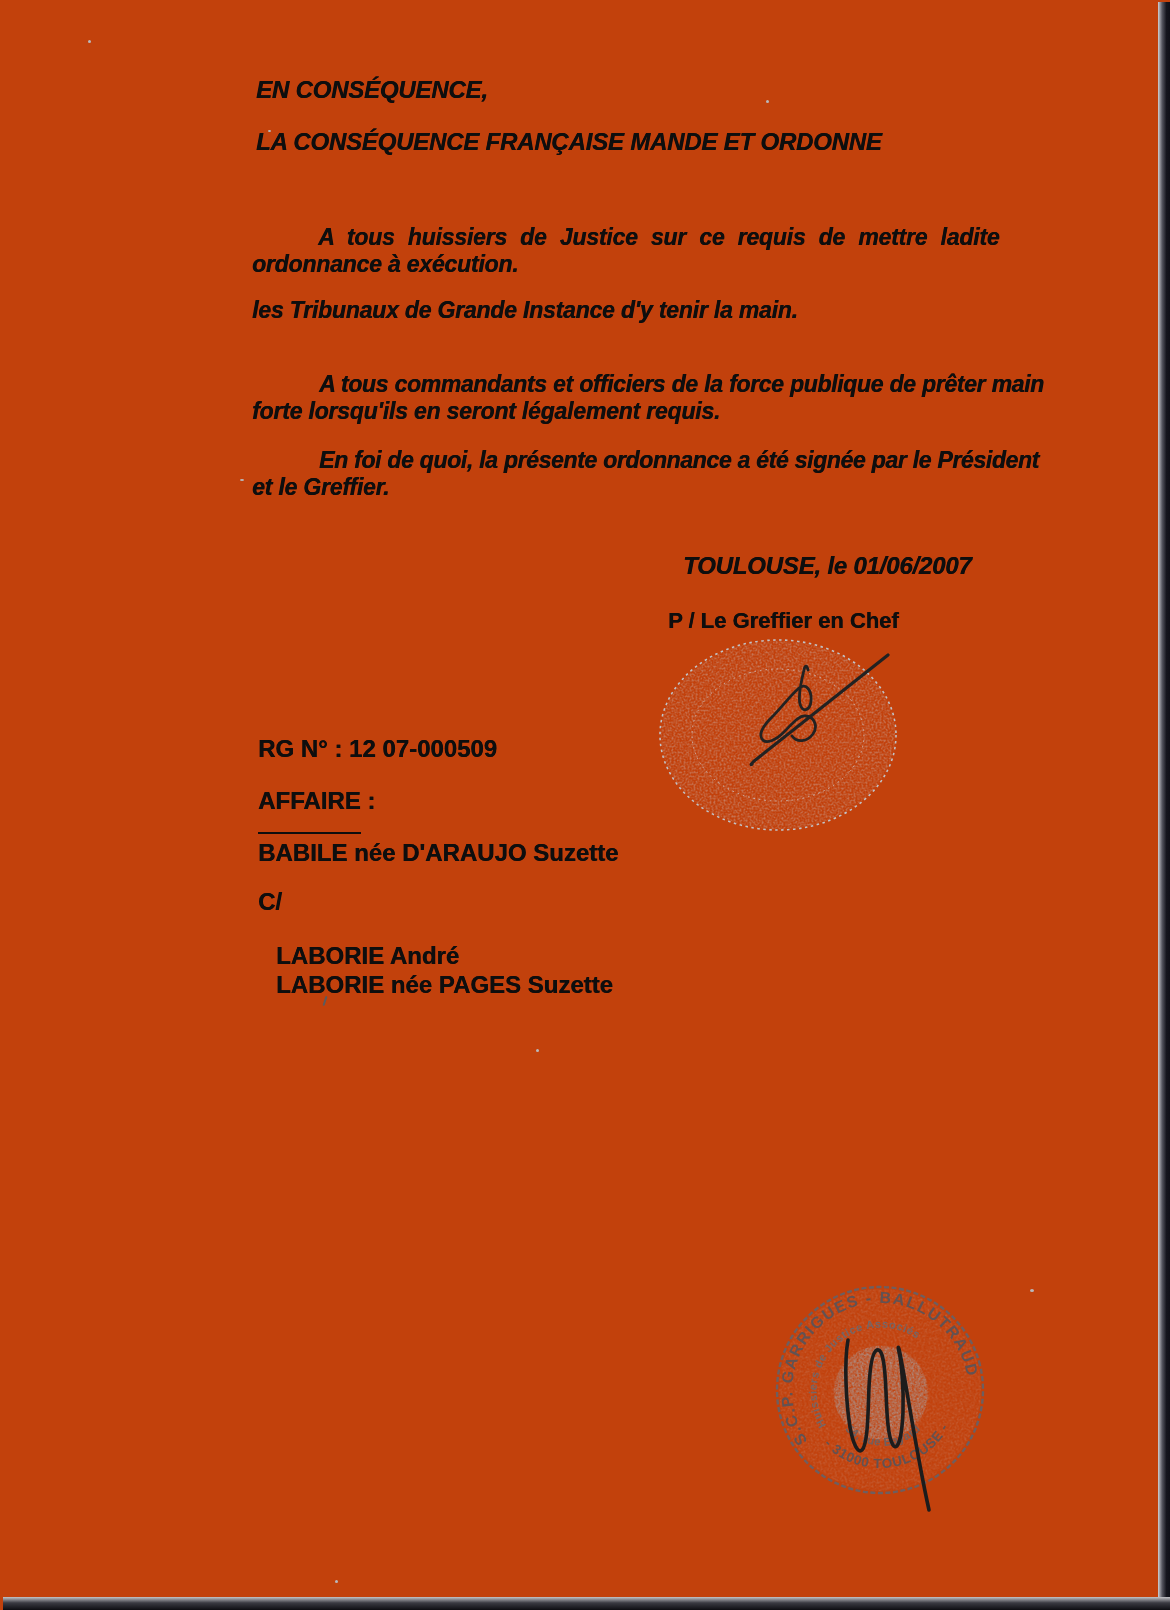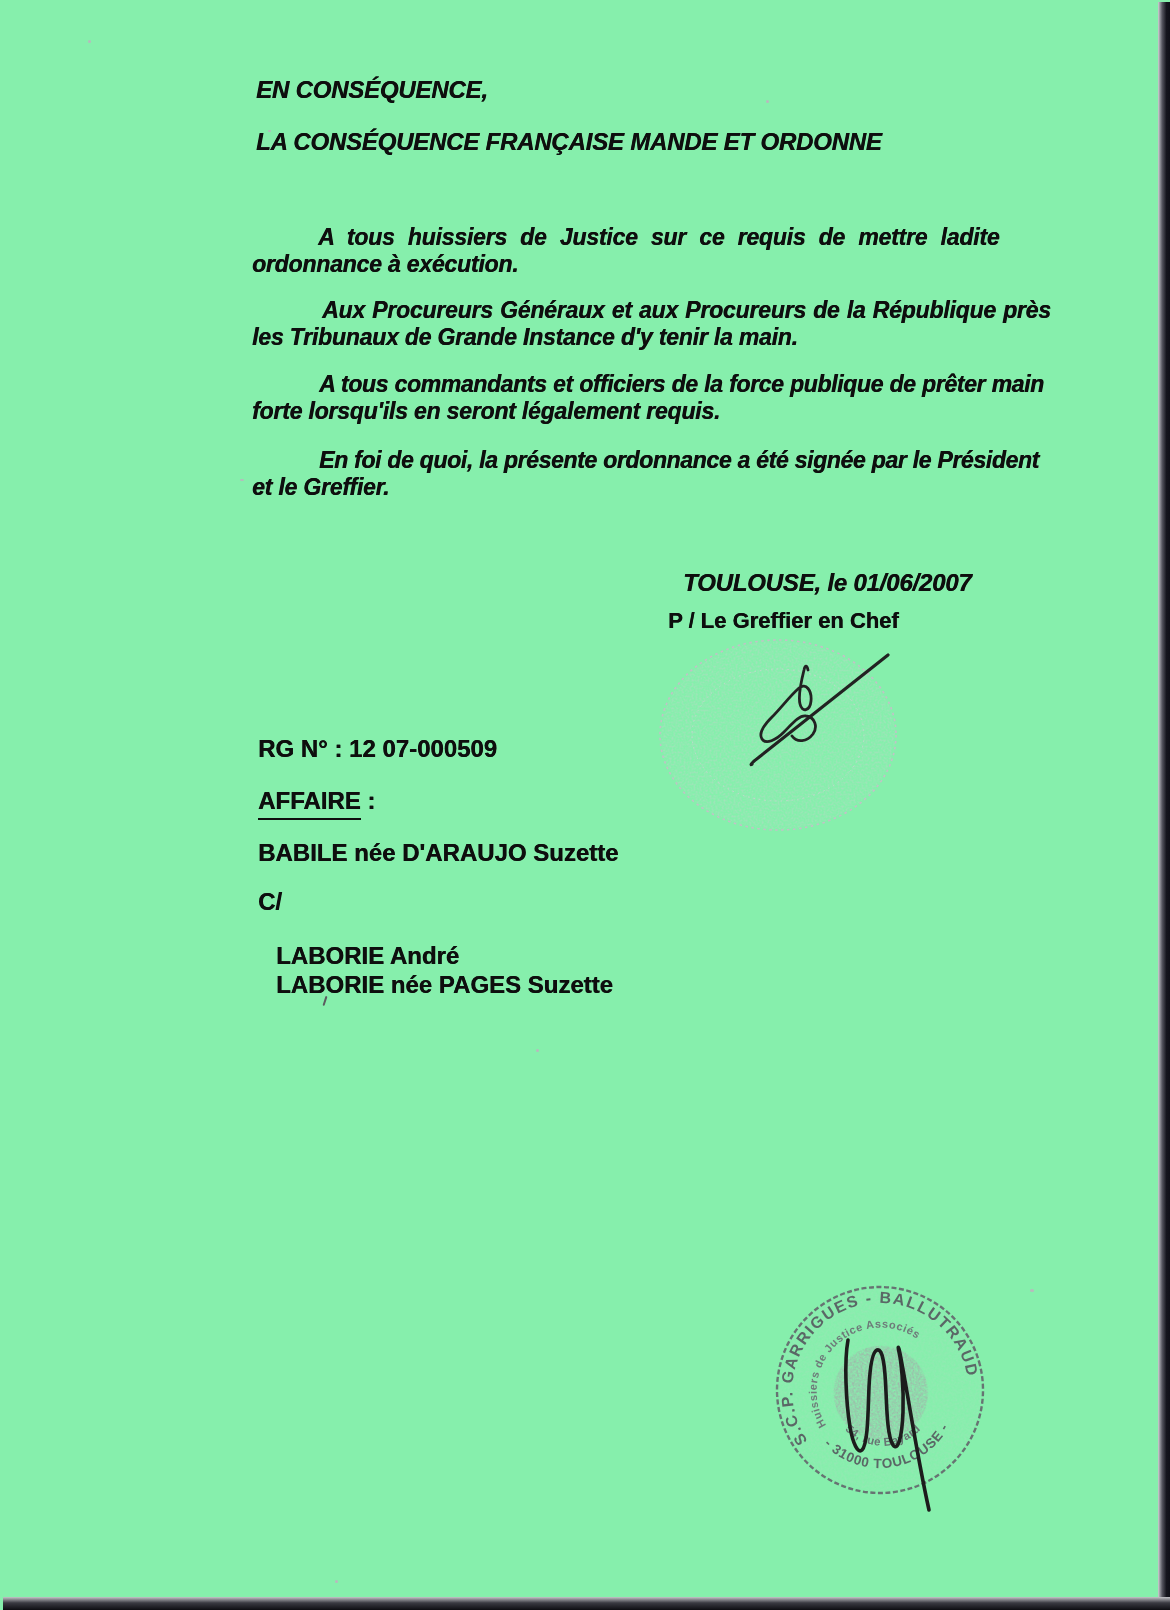--- a/index.html
+++ b/index.html
@@ -1,40 +1,40 @@
 <!DOCTYPE html>
 <html><head>
 <meta charset="utf-8">
 <style>
   html,body{margin:0;padding:0;background:#ffffff;}
   #page{
     position:relative;
     width:1170px;height:1610px;
-    background:#86efac;
+    background:#c2410c;
     overflow:hidden;
     font-family:"Liberation Sans", sans-serif;
     color:#0e0e0e;
   }
   .abs{position:absolute;}
   .bi{font-weight:700;font-style:italic;letter-spacing:-0.2px;text-shadow:0.4px 0 0 currentColor;}
   .b {font-weight:700;font-style:normal;text-shadow:0.4px 0 0 currentColor;}
   .h1{left:256px;top:76px;font-size:24px;}
   .h2{left:256px;top:128px;font-size:24px;}
   .para{left:252px;width:728px;font-size:23px;line-height:27px;}
   .p1{top:224px;} .p2{top:297px;} .p3{top:371px;} .p4{top:447px;}
   .ln{white-space:nowrap;}
   .ind1{text-indent:66px;word-spacing:7px;text-align:right;}
   .ind2{text-indent:70px;word-spacing:1px;}
   .ind3{text-indent:67px;word-spacing:0.4px;letter-spacing:-0.35px;}
   .ind4{text-indent:67px;word-spacing:0.2px;letter-spacing:-0.35px;}
-  .dateline{left:683px;top:552px;font-size:24px;margin-top:17px;}
+  .dateline{left:683px;top:552px;font-size:24px;}
   .greffier{left:668px;top:608px;font-size:22px;}
   .rg{left:258px;top:735px;font-size:24px;}
   .affaire{left:258px;top:787px;font-size:24px;}
-  .affaire .u{border-bottom:2.5px solid #0e0e0e;padding-bottom:4px;}
+  .affaire .u{border-bottom:2.5px solid #0e0e0e;padding-bottom:18px;}
   .plaintiff{left:258px;top:839px;font-size:24px;}
   .versus{left:258px;top:888px;font-size:24px;}
   .defendants{left:276px;top:941px;font-size:24px;line-height:29px;}
   .speck{position:absolute;border-radius:50%;background:#b9b9bd;}
   .tickmark{position:absolute;left:324px;top:996px;width:2.4px;height:10px;background:#5b5b5f;transform:rotate(18deg);border-radius:1px;}
   .edge-right{position:absolute;right:0;top:2px;width:12px;height:1600px;
     background:linear-gradient(to right,#cfcfd4 0%, #55555f 35%, #15151d 70%, #101018 100%);}
   .edge-bottom{position:absolute;left:3px;bottom:0;width:1167px;height:13px;
     background:linear-gradient(to bottom,#c4c4c8 0%, #3a3a42 45%, #0d0d12 100%);}
   svg text{font-family:"Liberation Sans", sans-serif;}
@@ -60,21 +60,20 @@
   </svg>
 
   <div class="abs bi h1">EN CONSÉQUENCE,</div>
   <div class="abs bi h2">LA CONSÉQUENCE FRANÇAISE MANDE ET ORDONNE</div>
 
   <div class="abs bi para p1">
     <div class="ln ind1">A tous huissiers de Justice sur ce requis de mettre ladite</div>
     <div class="ln">ordonnance à exécution.</div>
   </div>
   <div class="abs bi para p2">
-    <div class="ln ind2">Aux Procureurs Généraux et aux Procureurs de la République près</div>
     <div class="ln">les Tribunaux de Grande Instance d'y tenir la main.</div>
   </div>
   <div class="abs bi para p4">
     <div class="ln ind4">En foi de quoi, la présente ordonnance a été signée par le Président</div>
     <div class="ln">et le Greffier.</div>
   </div>
   <div class="abs bi para p3">
     <div class="ln ind3">A tous commandants et officiers de la force publique de prêter main</div>
     <div class="ln">forte lorsqu'ils en seront  légalement requis.</div>
   </div>

